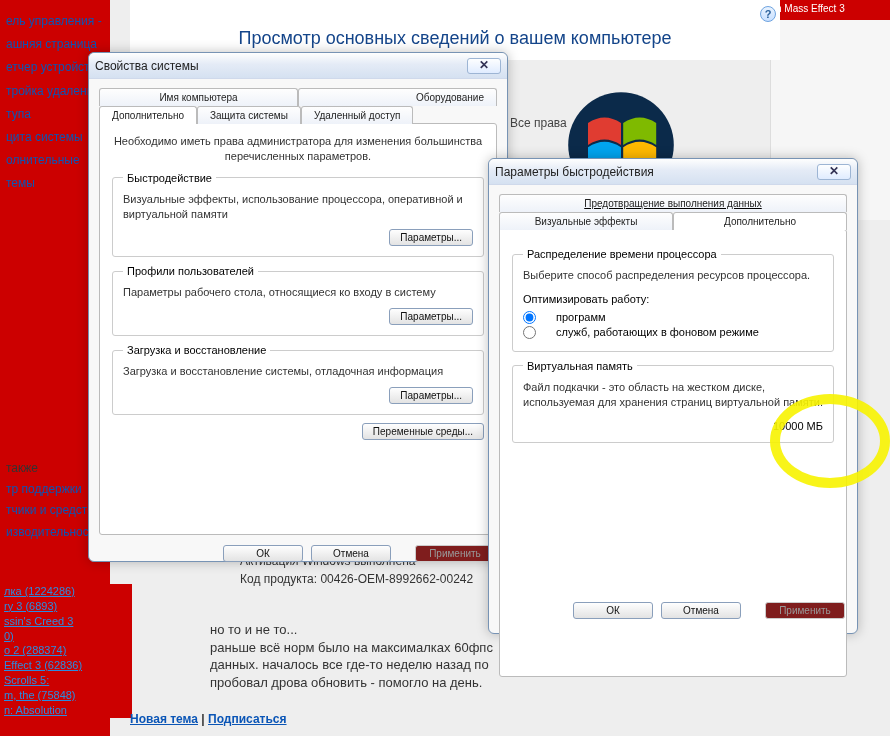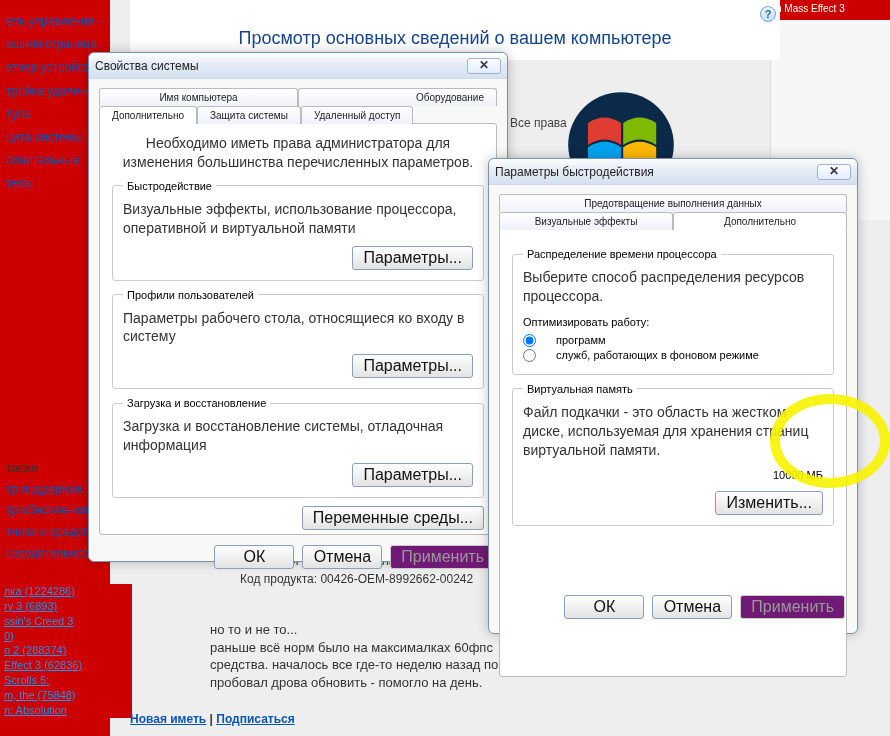--- a/index.html
+++ b/index.html
@@ -99,41 +99,41 @@
   }
   .tab.active { background: #fff; z-index: 2; }
   .tabpanel {
     background: #fff; border: 1px solid #bbb; border-radius: 0 3px 3px 3px;
     margin: 0 10px; padding: 10px 12px;
   }
   fieldset {
     border: 1px solid #ccc; border-radius: 3px; margin: 8px 0; padding: 8px 10px 10px;
   }
   legend { font-size: 11px; color: #000; padding: 0 4px; }
-  .desc { color: #333; font-size: 14px; line-height: 1.35; }
+  .desc { color: #333; font-size: 11px; line-height: 1.35; }
   .btn {
     display: inline-block; min-width: 80px; padding: 2px 10px; text-align: center;
     border: 1px solid #8a9fbb; border-radius: 3px;
-    background: linear-gradient(#fefefe,#e3e3e3); font-size: 16px; cursor: pointer;
+    background: linear-gradient(#fefefe,#e3e3e3); font-size: 10px; cursor: pointer;
     color: #111;
   }
-  .btn.disabled { color: #999; border-color: #ccc; background: #701a75; cursor: default; }
+  .btn.disabled { color: #999; border-color: #ccc; background: #7f1d1d; cursor: default; margin-left: 16px; }
   .btnrow { display:flex; justify-content:flex-end; gap:8px; padding: 10px 12px; }
   .right { text-align: right; }
   label.radio { display:inline-flex; align-items:center; gap:20px; margin-right: 14px; font-size:11px; }
   input[type=radio]{ margin:0; }
 
   
   #dlg1 { left: 88px; top: 52px; width: 420px; height: 510px; z-index: 10; }
   #dlg1 .tabpanel { height: 412px; }
 
   
   #dlg2 { left: 488px; top: 158px; width: 370px; height: 476px; z-index: 20; }
   #dlg2 .tabpanel { height: 448px; }
-  #dlg2 .tabstrip-top { padding-top: 8px; }
+  #dlg2 .tabstrip-top { padding-top: 8px; text-decoration: underline; }
 
   
   .highlight {
     position: absolute; left: 770px; top: 394px; width: 120px; height: 94px;
     border: 10px solid #f7f300; border-radius: 50%; z-index: 30; pointer-events:none;
     opacity: .9;
   }
 
   .val-right { float: right; font-size: 11px; }
   .small { font-size: 11px; }
@@ -171,46 +171,45 @@
 </div>
 
 <div class="activation">
   <div>Активация Windows выполнена</div>
   <div>Код продукта: 00426-OEM-8992662-00242</div>
 </div>
 
 <div class="forum-text">
   <div>но то и не то...</div>
   <div>раньше всё норм было на максималках 60фпс</div>
-  <div>средства. началось все где-то неделю назад по</div>
+  <div>данных. началось все где-то неделю назад по</div>
   <div>пробовал дрова обновить - помогло на день.</div>
 </div>
 
 <div class="lower-links">
   <div style="color:#333;"> также</div>
   <div>тр поддержки</div>
-  <div>тр обновления</div>
   <div>тчики и средства</div>
   <div>изводительности</div>
 </div>
 
 <div class="red-games">
   <div>лка (1224286)</div>
   <div>ry 3 (6893)</div>
   <div>ssin's Creed 3</div>
   <div>0)</div>
   <div>o 2 (288374)</div>
   <div>Effect 3 (62836)</div>
   <div>Scrolls 5:</div>
   <div>m, the (75848)</div>
   <div>n: Absolution</div>
 </div>
 
 <div class="bottom-links">
-  <span>Новая иметь</span>
+  <span>Новая тема</span>
   <span style="color:#333;text-decoration:none;"> | </span>
   <span>Подписаться</span>
 </div>
 
 <div id="dlg1" class="win">
   <div class="titlebar">
     <span class="title">Свойства системы</span>
     <span class="closebtn">✕</span>
   </div>
   <div class="tabstrip" style="justify-content:center;">
@@ -290,23 +289,20 @@
         </label>
       </div>
     </fieldset>
 
     <fieldset>
       <legend>Виртуальная память</legend>
       <div class="desc">Файл подкачки - это область на жестком диске, используемая для хранения страниц виртуальной памяти.</div>
       <div class="small" style="margin-top:10px; overflow:hidden;">
         <span class="val-right">10000 МБ</span>
       </div>
-      <div class="right" style="margin-top:10px;">
-        <span class="btn">Изменить...</span>
-      </div>
     </fieldset>
   </div>
 
   <div class="btnrow" style="position:absolute;bottom:4px;right:0;">
     <span class="btn">ОК</span>
     <span class="btn">Отмена</span>
     <span class="btn disabled">Применить</span>
   </div>
 </div>
 

